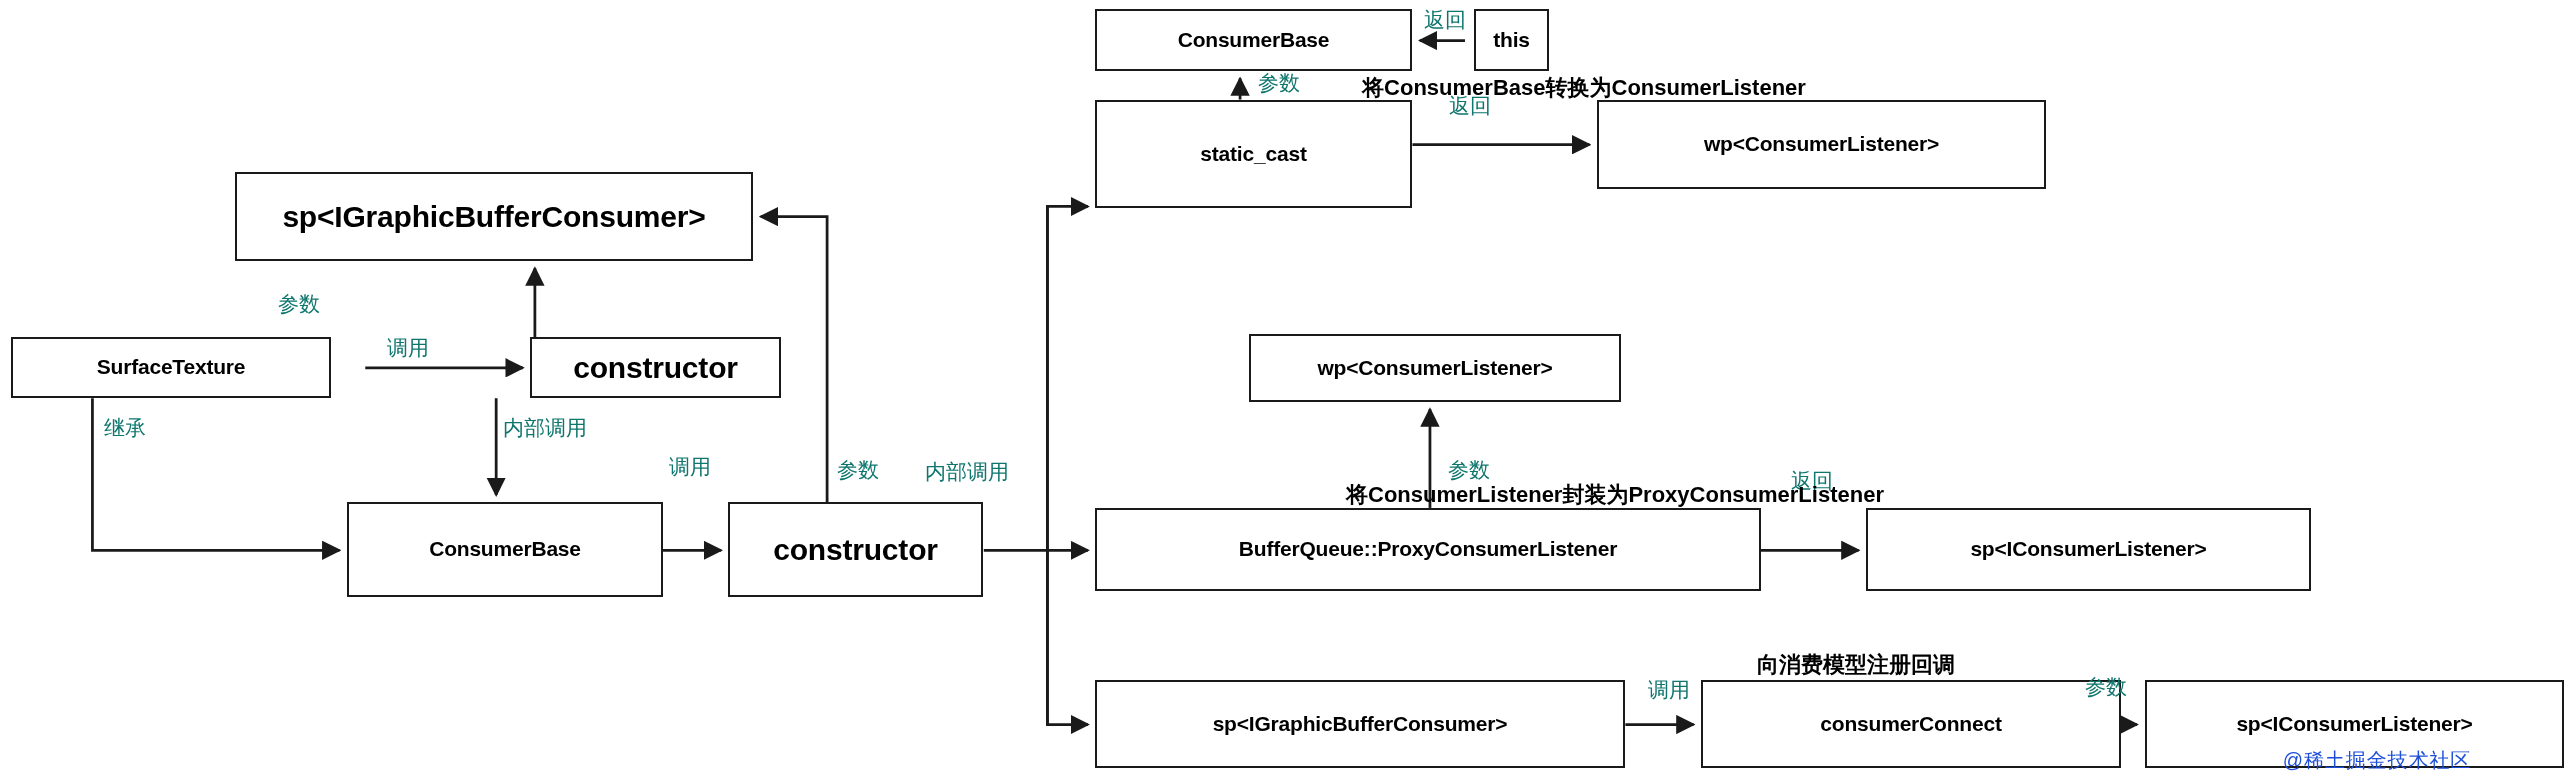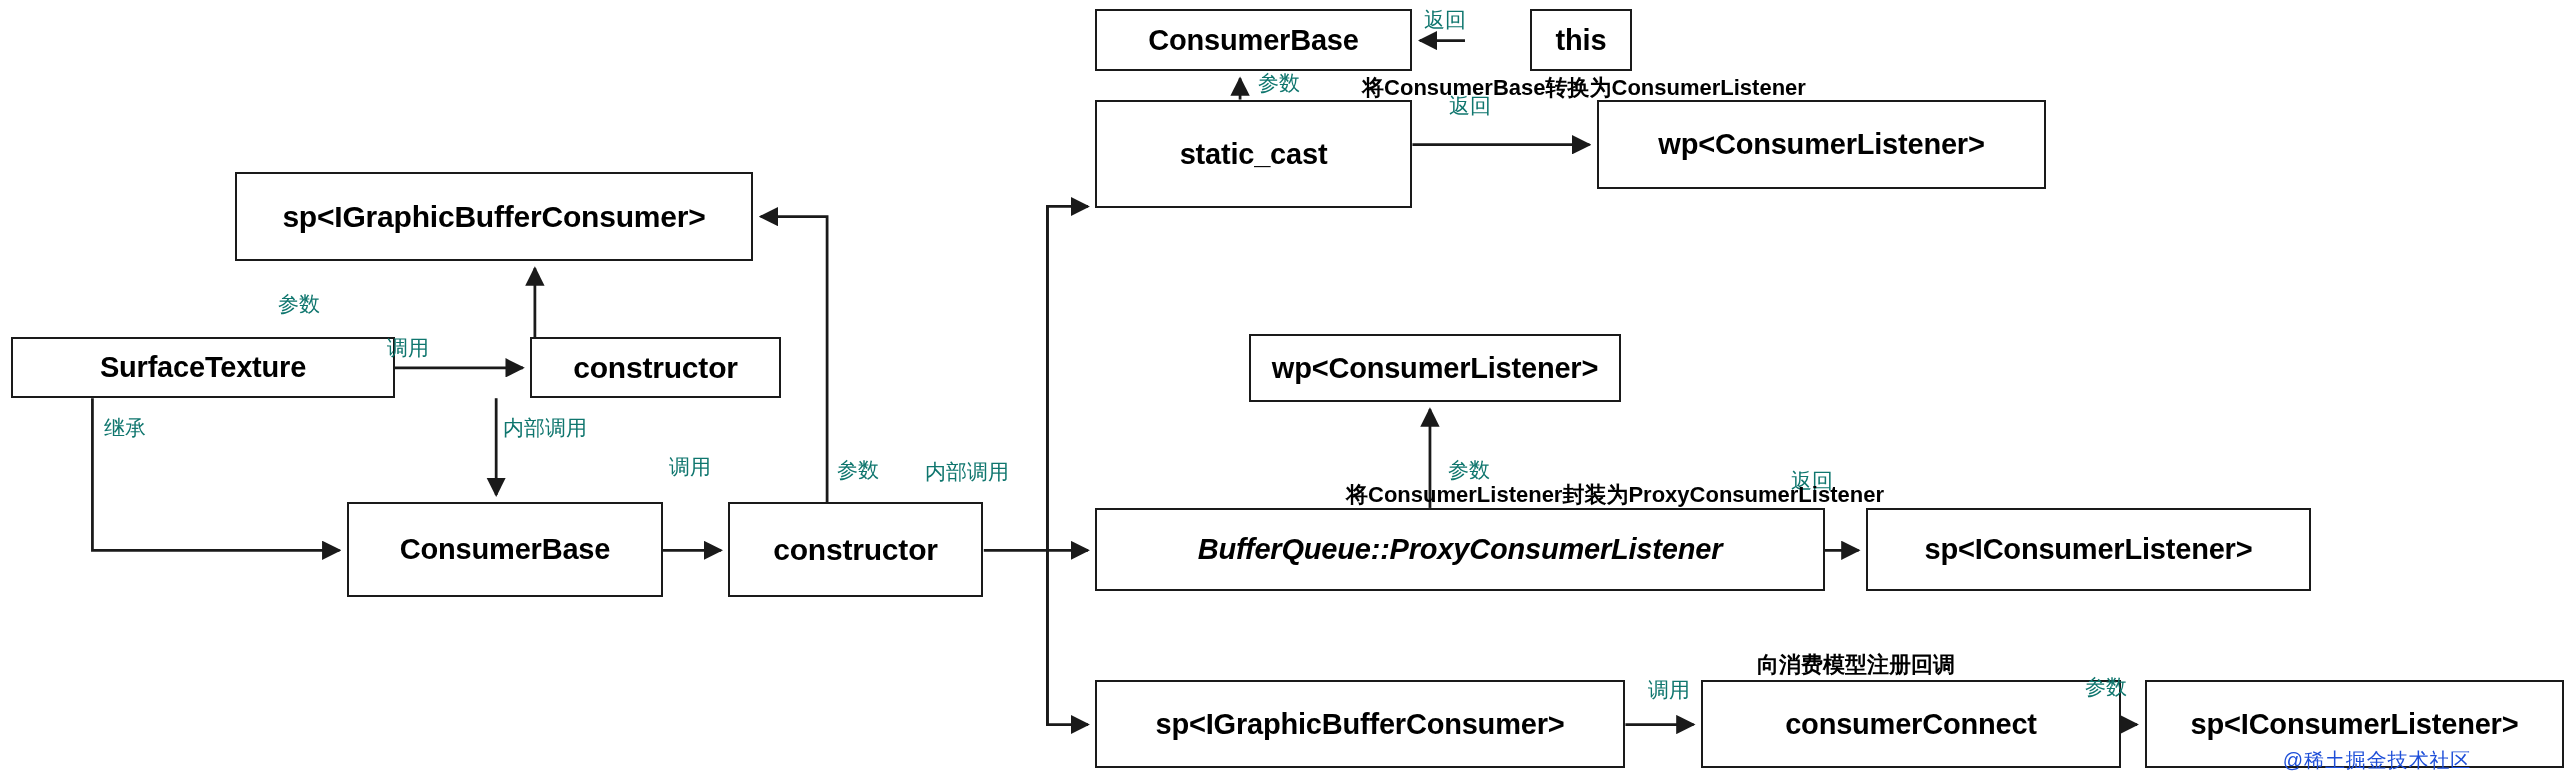--- a/index.html
+++ b/index.html
@@ -26,21 +26,21 @@
     align-items: center;
     justify-content: center;
     text-align: center;
     font-weight: bold;
     color: #000000;
     line-height: 1.05;
     letter-spacing: -0.2px;
     white-space: nowrap;
   }
   .node.med-text   { font-size: 30px; }
-  .node.big-text   { font-size: 29px; }
+  .node.big-text   { font-size: 21px; }
 
   .edge-label {
     position: absolute;
     font-size: 21px;
     font-weight: normal;
     color: #0f766e;
     white-space: nowrap;
     line-height: 1;
   }
   .note-label {
@@ -113,30 +113,30 @@
       <path d="M 2250 786 L 2318 786"></path>
     </g>
     <g stroke="#1a1a1a" stroke-width="3" fill="none">
 
       <path d="M 1136 224 L 1136 786"></path>
     </g>
   </svg>
 
   <div id="nodes-layer">
       <div class="node big-text" style="left: 1095px; top: 9.2px; width: 317px; height: 62px;">ConsumerBase</div>
-      <div class="node big-text" style="left: 1530px; top: 9.2px; width: 102px; height: 62px;">this</div>
+      <div class="node big-text" style="left: 1474px; top: 9.2px; width: 75px; height: 62px;">this</div>
       <div class="node med-text" style="left: 235px; top: 172px; width: 518px; height: 89px;">sp&lt;IGraphicBufferConsumer&gt;</div>
       <div class="node big-text" style="left: 1095px; top: 100px; width: 317px; height: 108px;">static_cast</div>
       <div class="node big-text" style="left: 1597px; top: 100px; width: 449px; height: 89px;">wp&lt;ConsumerListener&gt;</div>
-      <div class="node big-text" style="left: 11px; top: 337px; width: 384px; height: 61px;">SurfaceTexture</div>
+      <div class="node big-text" style="left: 11px; top: 337px; width: 320px; height: 61px;">SurfaceTexture</div>
       <div class="node med-text" style="left: 530px; top: 337px; width: 251px; height: 61px;">constructor</div>
       <div class="node big-text" style="left: 1249px; top: 334px; width: 372px; height: 68px;">wp&lt;ConsumerListener&gt;</div>
       <div class="node big-text" style="left: 347px; top: 502px; width: 316px; height: 95px;">ConsumerBase</div>
       <div class="node med-text" style="left: 728px; top: 502px; width: 255px; height: 95px;">constructor</div>
-      <div class="node big-text" style="left: 1095px; top: 508px; width: 730px; height: 83px; font-style: italic;">BufferQueue::ProxyConsumerListener</div>
+      <div class="node big-text" style="left: 1095px; top: 508px; width: 666px; height: 83px;">BufferQueue::ProxyConsumerListener</div>
       <div class="node big-text" style="left: 1866px; top: 508px; width: 445px; height: 83px;">sp&lt;IConsumerListener&gt;</div>
       <div class="node big-text" style="left: 1095px; top: 680px; width: 530px; height: 88px;">sp&lt;IGraphicBufferConsumer&gt;</div>
       <div class="node big-text" style="left: 1701px; top: 680px; width: 420px; height: 88px;">consumerConnect</div>
       <div class="node big-text" style="left: 2145px; top: 680px; width: 419px; height: 88px;">sp&lt;IConsumerListener&gt;</div>
     </div>
   <div id="labels-layer">
       <div class="edge-label" style="left: 1424px; top: 9.2px;">返回</div>
       <div class="edge-label" style="left: 1258px; top: 72px;">参数</div>
       <div class="edge-label" style="left: 1449px; top: 95px;">返回</div>
       <div class="edge-label" style="left: 387px; top: 337px;">调用</div>

